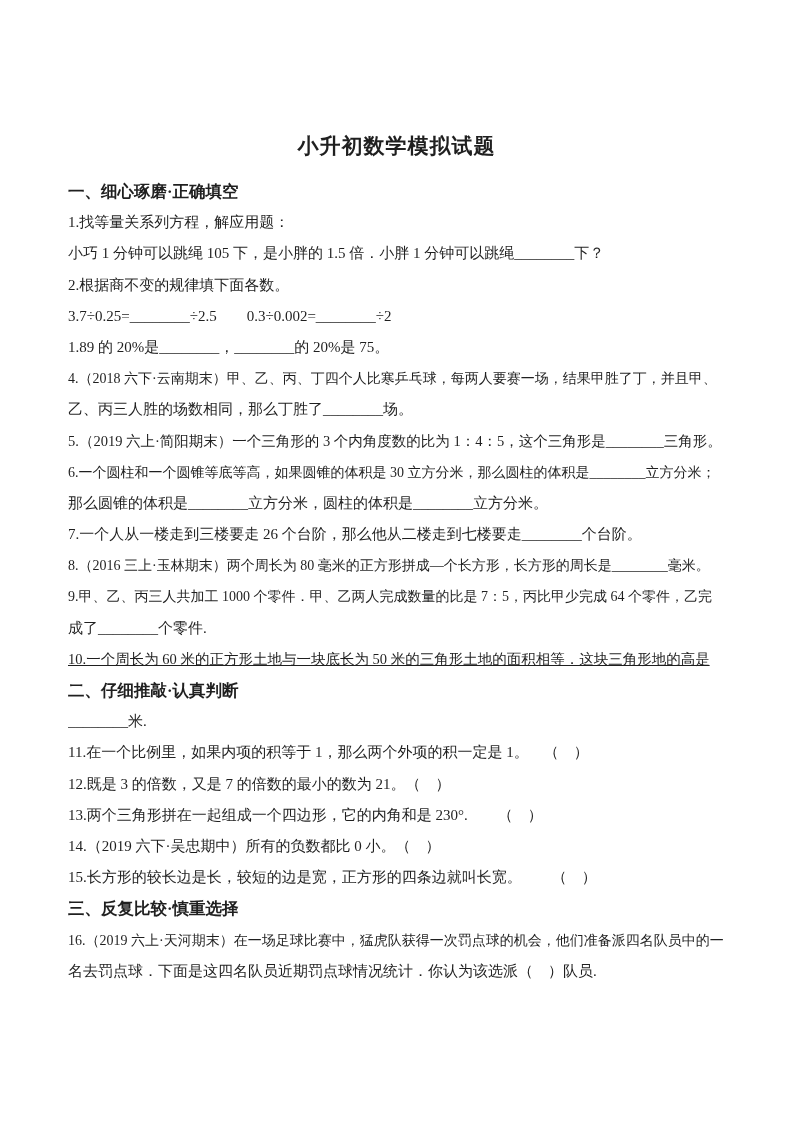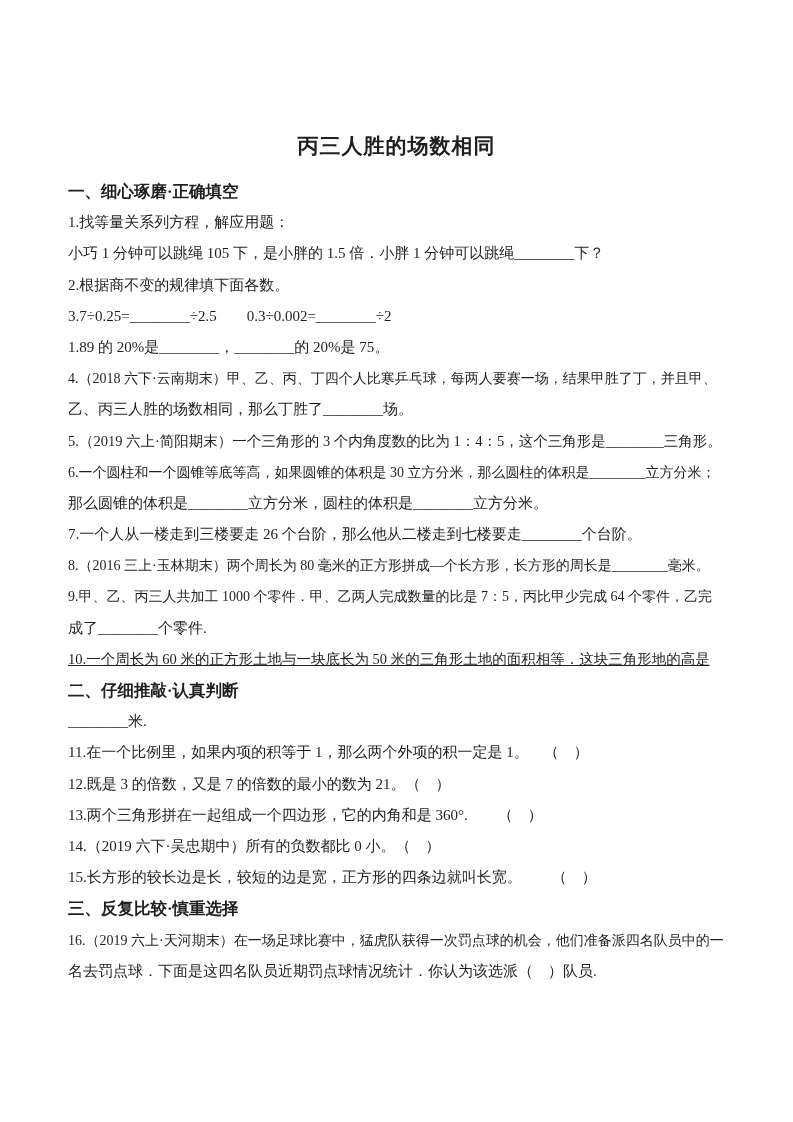--- a/index.html
+++ b/index.html
@@ -38,21 +38,21 @@
   }
   .heading {
     font-weight: 700;
     font-size: 16.5px;
   }
 </style>
 </head>
 <body>
 
 <div class="page">
-  <div class="title">丙三人胜的场数相同</div>
+  <div class="title">小升初数学模拟试题</div>
   <div class="content">
 
     <div class="line heading">一、细心琢磨·正确填空</div>
     <div class="line">1.找等量关系列方程，解应用题：</div>
     <div class="line">小巧 1 分钟可以跳绳 105 下，是小胖的 1.5 倍．小胖 1 分钟可以跳绳________下？</div>
     <div class="line">2.根据商不变的规律填下面各数。</div>
     <div class="line">3.7÷0.25=________÷2.5　　0.3÷0.002=________÷2</div>
     <div class="line">1.89 的 20%是________，________的 20%是 75。</div>
     <div class="line fill" style="font-size: 14px;">4.（2018 六下·云南期末）甲、乙、丙、丁四个人比寒乒乓球，每两人要赛一场，结果甲胜了丁，并且甲、</div>
     <div class="line">乙、丙三人胜的场数相同，那么丁胜了________场。</div>
@@ -62,21 +62,21 @@
     <div class="line">7.一个人从一楼走到三楼要走 26 个台阶，那么他从二楼走到七楼要走________个台阶。</div>
     <div class="line" style="font-size: 14px;">8.（2016 三上·玉林期末）两个周长为 80 毫米的正方形拼成—个长方形，长方形的周长是________毫米。</div>
     <div class="line fill" style="font-size: 14px;">9.甲、乙、丙三人共加工 1000 个零件．甲、乙两人完成数量的比是 7：5，丙比甲少完成 64 个零件，乙完</div>
     <div class="line">成了________个零件.</div>
     <div class="line fill" style="font-size: 14.5px; text-decoration: underline;">10.一个周长为 60 米的正方形土地与一块底长为 50 米的三角形土地的面积相等．这块三角形地的高是</div>
     <div class="line heading">二、仔细推敲·认真判断</div>
 
     <div class="line">________米.</div>
     <div class="line">11.在一个比例里，如果内项的积等于 1，那么两个外项的积一定是 1。　（　）</div>
     <div class="line">12.既是 3 的倍数，又是 7 的倍数的最小的数为 21。（　）</div>
-    <div class="line">13.两个三角形拼在一起组成一个四边形，它的内角和是 360°.　　（　）</div>
+    <div class="line">13.两个三角形拼在一起组成一个四边形，它的内角和是 230°.　　（　）</div>
     <div class="line">14.（2019 六下·吴忠期中）所有的负数都比 0 小。（　）</div>
     <div class="line">15.长方形的较长边是长，较短的边是宽，正方形的四条边就叫长宽。　　（　）</div>
 
     <div class="line heading">三、反复比较·慎重选择</div>
     <div class="line fill" style="font-size: 14px;">16.（2019 六上·天河期末）在一场足球比赛中，猛虎队获得一次罚点球的机会，他们准备派四名队员中的一</div>
     <div class="line">名去罚点球．下面是这四名队员近期罚点球情况统计．你认为该选派（　）队员.</div>
 
   </div>
 </div>
 

